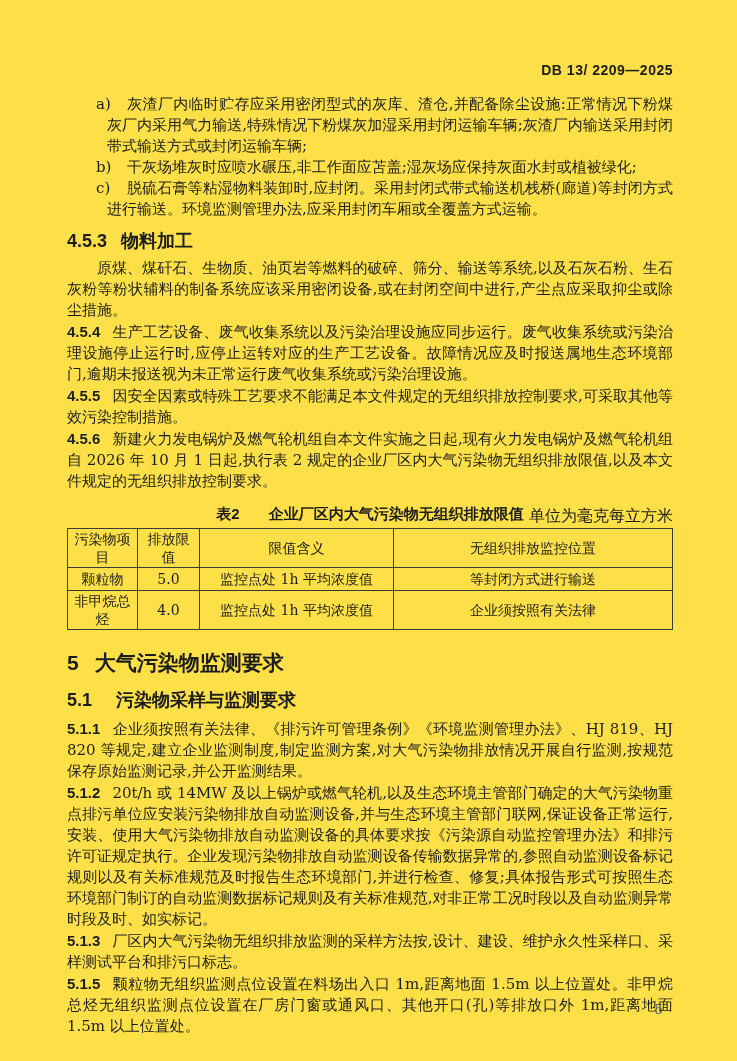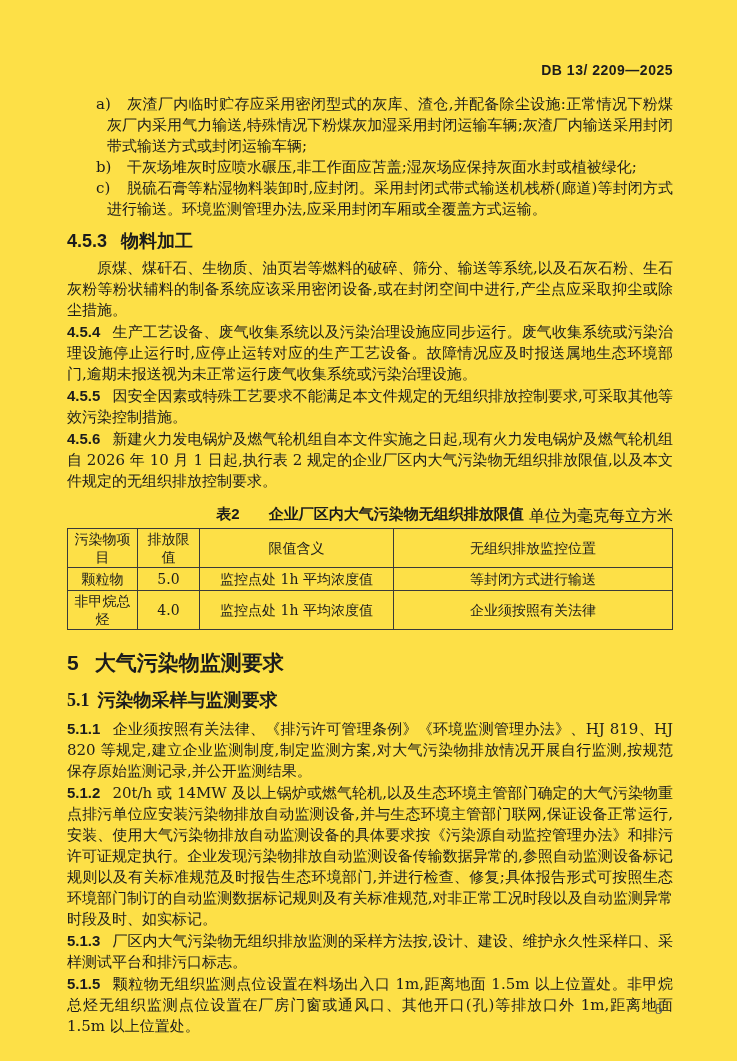--- a/index.html
+++ b/index.html
@@ -69,21 +69,21 @@
     vertical-align:middle;
     padding:1px 3px;
     height:20px;
     font-weight:normal;
     line-height:18px;
   }
   col.c1{width:70px;}col.c2{width:62px;}col.c3{width:194px;}
   .h5{margin-top:22px;font-size:21px;}
   .h5 .num{margin-right:16px;}
   .h51{margin-top:17px;margin-bottom:7px;}
-  .h51 .num{margin-right:8px;font-family:Liberation Serif, serif;}
+  .h51 .num{margin-right:24px;}
   .page-number{
     position:absolute;
     right:74px;bottom:44px;
     font-size:13px;
     color:#44506a;
     font-family:"DejaVu Serif","Liberation Serif",serif;
   }
 </style>
 </head>
 <body>

